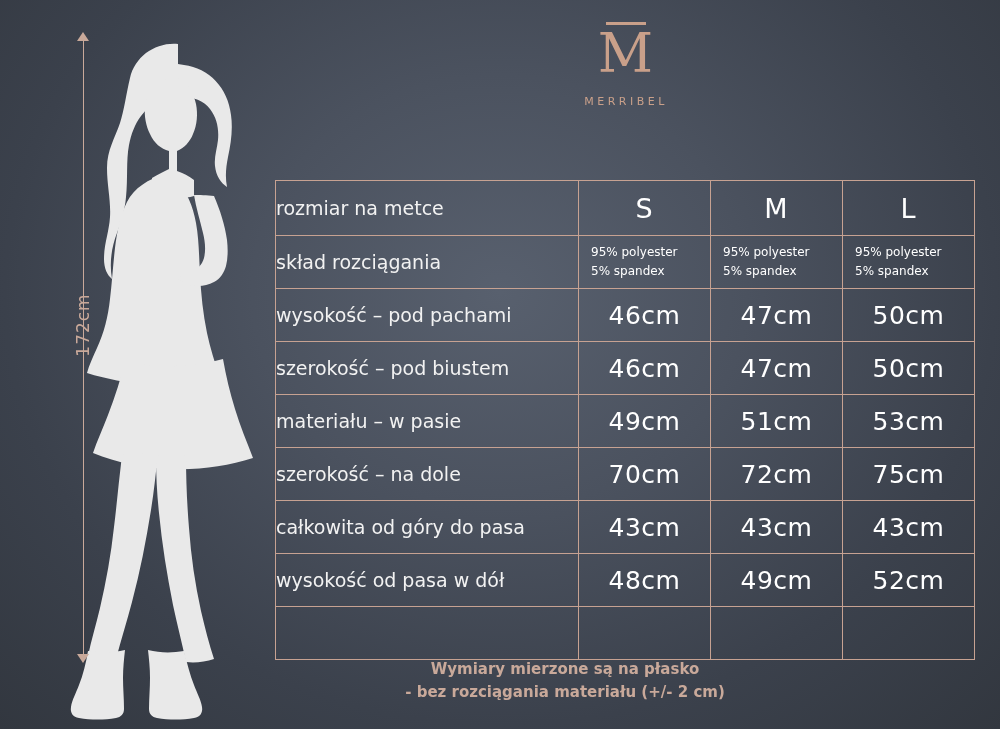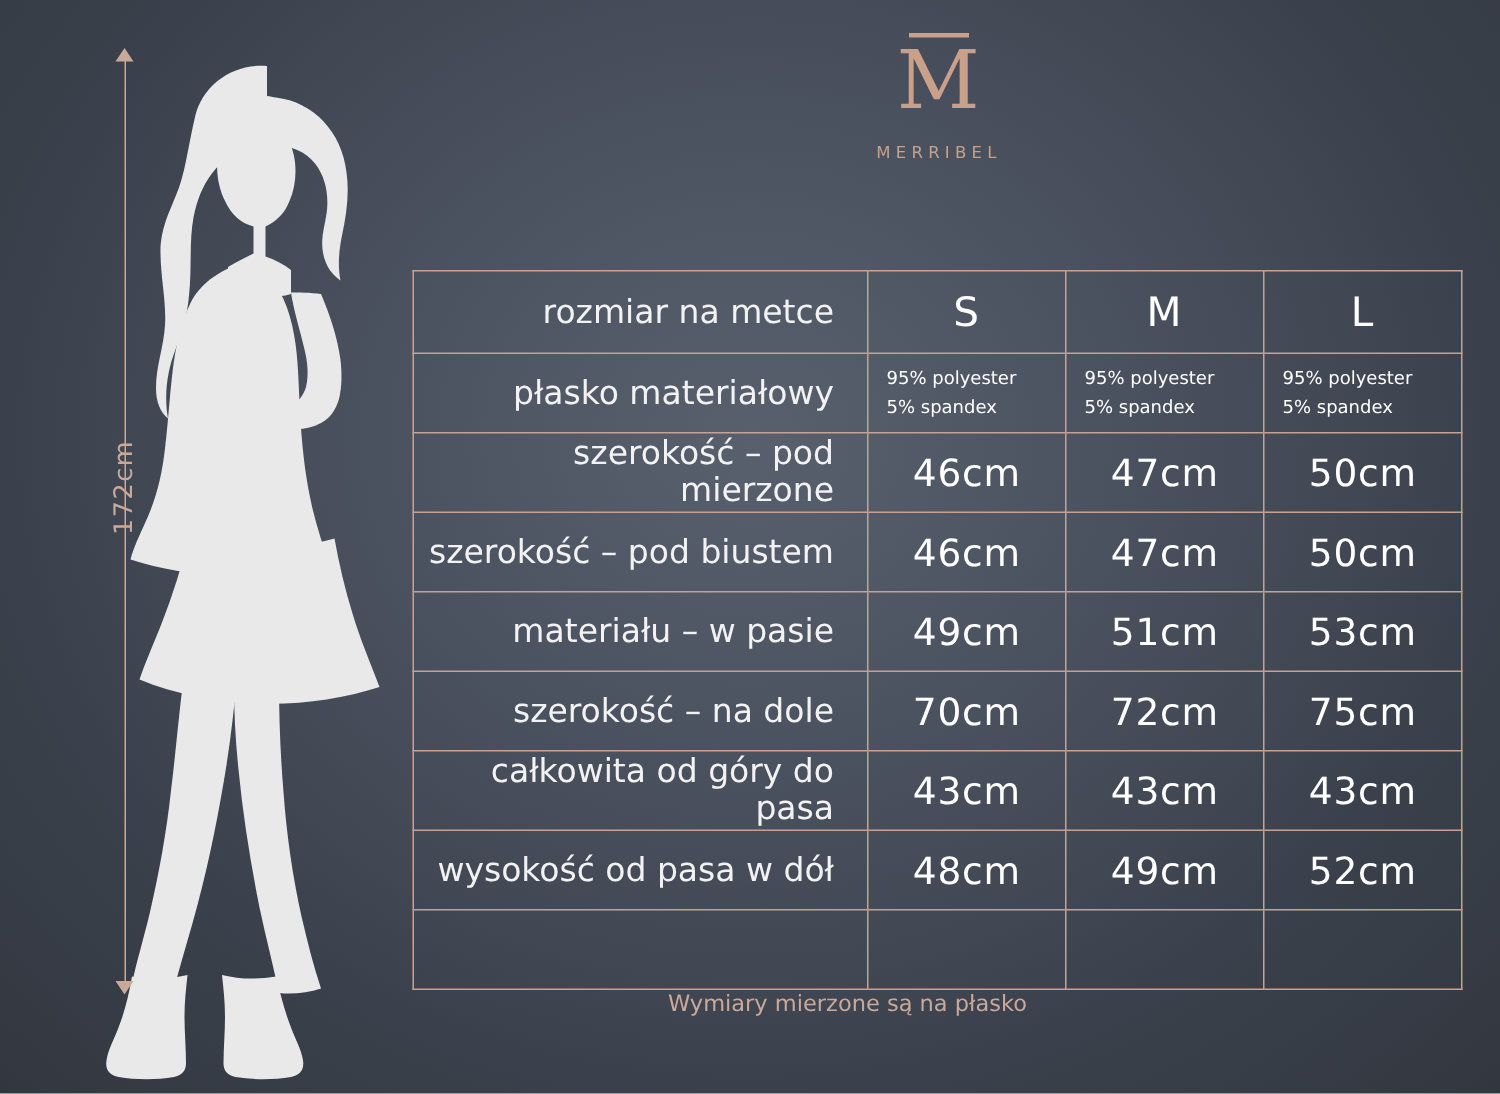--- a/index.html
+++ b/index.html
@@ -128,23 +128,23 @@
   #size-table td, #size-table th {
     border: 1px solid #c7a292;
     color: #ffffff;
     font-weight: normal;
     text-align: center;
     padding: 0;
     font-family: "DejaVu Sans", sans-serif;
   }
   #size-table .label-cell {
     width: 280px;
-    text-align: right;
+    text-align: left;
     padding-right: 22px;
-    font-size: 22px;
+    font-size: 19px;
     color: #f2f2f2;
   }
   #size-table .size-head {
     font-size: 27px;
     height: 54px;
     letter-spacing: 1px;
   }
   #size-table .head-row .label-cell {
     height: 54px;
   }
@@ -168,20 +168,21 @@
   #footnotes {
     position: absolute;
     left: 275px;
     top: 658px;
     width: 580px;
     text-align: center;
     color: #c9a99a;
     font-size: 15px;
     line-height: 23px;
     font-family: "DejaVu Sans", sans-serif;
+    font-weight: bold;
   }
   #footnotes div { white-space: nowrap; }
 </style>
 </head>
 <body>
 
 <div id="page">
 
   <div id="silhouette-wrap">
     <svg width="330" height="729" viewBox="0 0 330 729" xmlns="http://www.w3.org/2000/svg">
@@ -224,27 +225,27 @@
 
   <table id="size-table">
     <tbody>
       <tr class="head-row">
         <td class="label-cell">rozmiar na metce</td>
         <td class="size-head">S</td>
         <td class="size-head">M</td>
         <td class="size-head">L</td>
       </tr>
       <tr class="comp-row">
-        <td class="label-cell">płasko materiałowy</td>
+        <td class="label-cell">skład rozciągania</td>
         <td class="comp-cell">95% polyester<br>5% spandex</td>
         <td class="comp-cell">95% polyester<br>5% spandex</td>
         <td class="comp-cell">95% polyester<br>5% spandex</td>
       </tr>
       <tr>
-        <td class="label-cell">szerokość – pod mierzone</td>
+        <td class="label-cell">wysokość – pod pachami</td>
         <td class="value-cell">46cm</td>
         <td class="value-cell">47cm</td>
         <td class="value-cell">50cm</td>
       </tr>
       <tr>
         <td class="label-cell">szerokość – pod biustem</td>
         <td class="value-cell">46cm</td>
         <td class="value-cell">47cm</td>
         <td class="value-cell">50cm</td>
       </tr>
@@ -276,15 +277,16 @@
         <td class="label-cell"></td>
         <td class="value-cell"></td>
         <td class="value-cell"></td>
         <td class="value-cell"></td>
       </tr>
     </tbody>
   </table>
 
   <div id="footnotes">
     <div>Wymiary mierzone są na płasko</div>
+    <div>- bez rozciągania materiału (+/- 2 cm)</div>
   </div>
 
 </div>
 
 </body></html>

